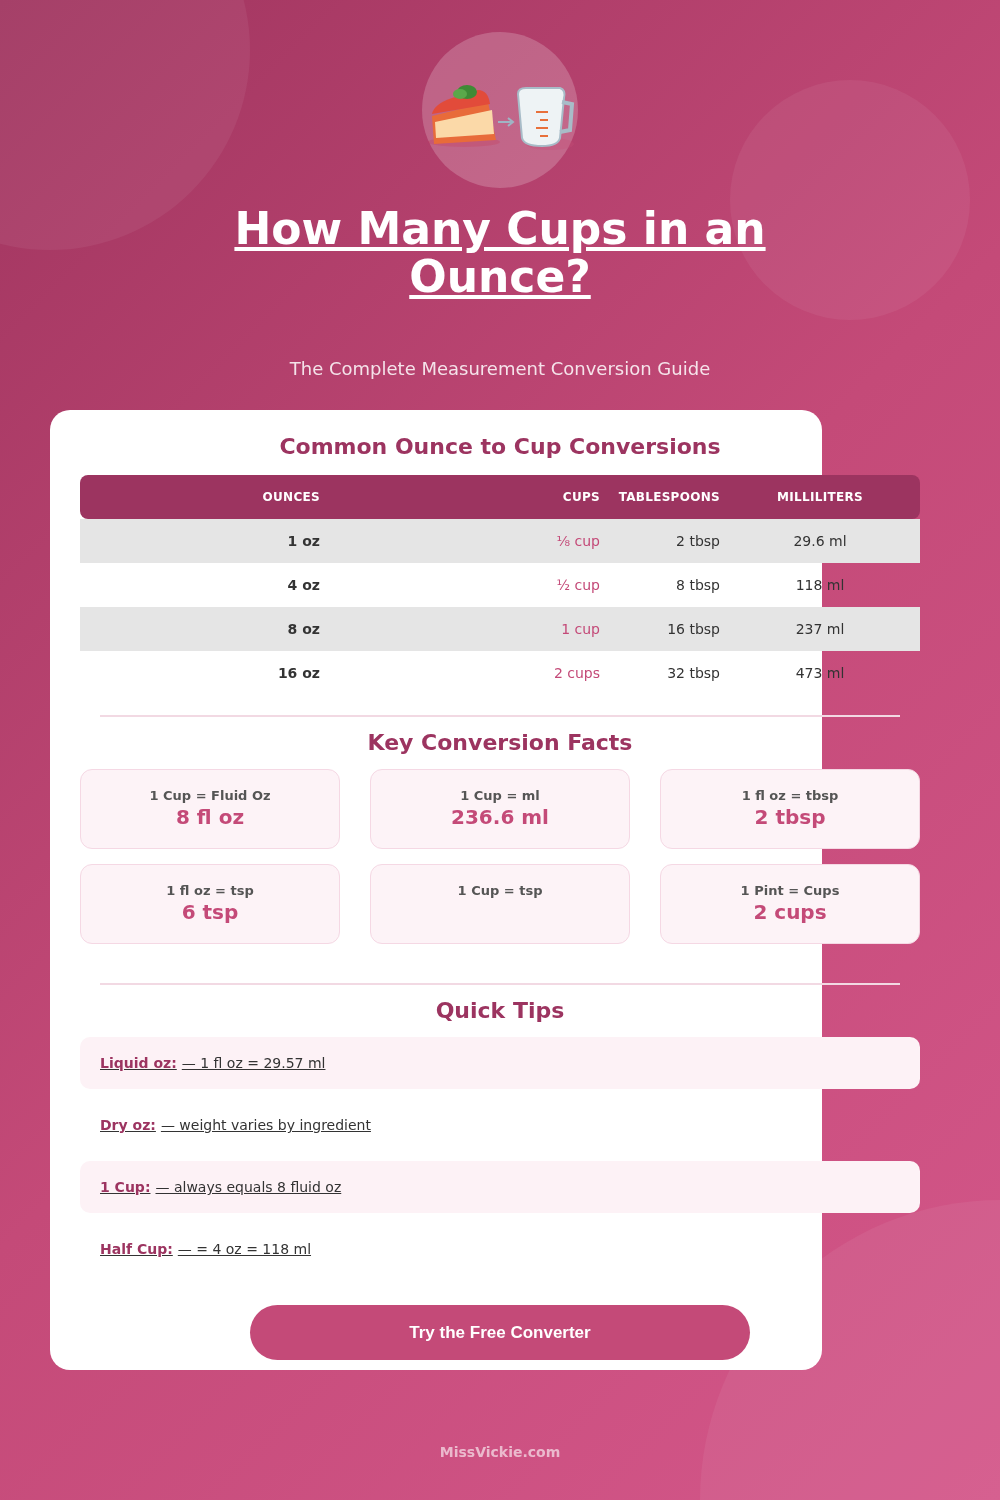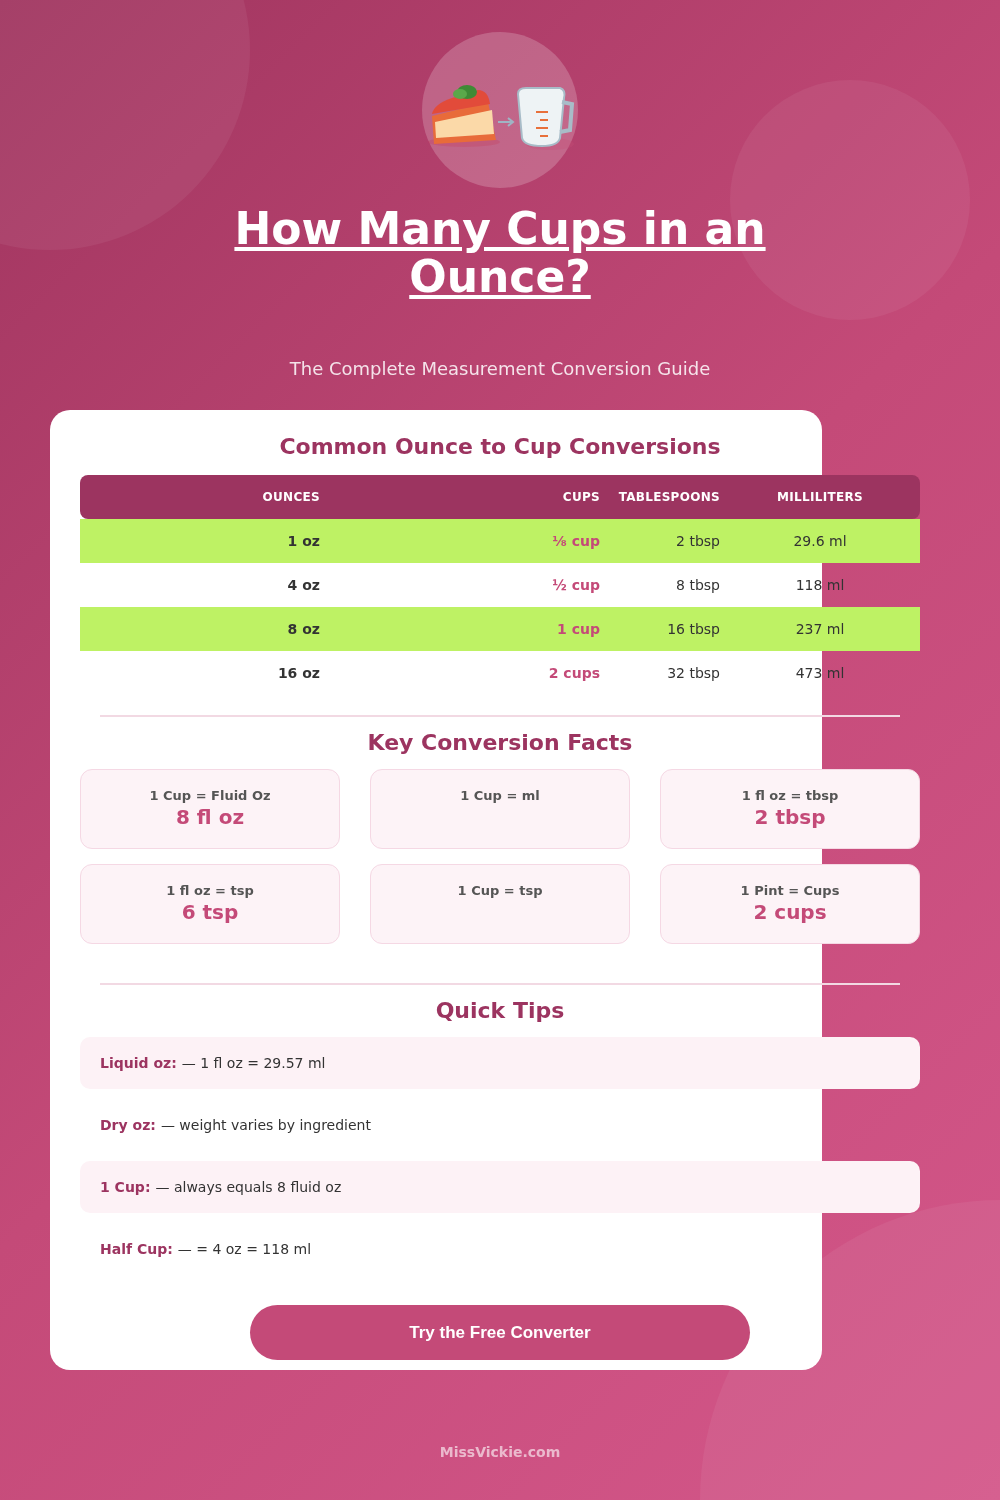--- a/index.html
+++ b/index.html
@@ -36,42 +36,42 @@
     .section-title {
       position: absolute; left: 0; width: 900px; text-align: center;
       color: #9c3460; font-weight: bold; font-size: 22px;
     }
     .table { position: absolute; left: 30px; top: 65px; width: 840px; }
     .thead {
       height: 44px; background: #9c3460; border-radius: 8px; display: flex; align-items: center;
       color: #fff; font-weight: bold; font-size: 12px; letter-spacing: 0.3px;
     }
     .row { height: 44px; display: flex; align-items: center; font-size: 14px; color: #333; }
-    .row.alt { background: #bef264; }
+    .row.alt { background: #e5e5e5; }
     .col { text-align: right; }
     .col1 { width: 240px; }
     .col2 { width: 280px; }
     .col3 { width: 120px; }
     .col4 { width: 200px; }
     .thead .col4, .row .col4 { text-align: center; }
     .row .col1 { font-weight: bold; color: #333; }
-    .row .col2 { font-weight: bold; color: #c44a78; }
+    .row .col2 { font-weight: normal; color: #c44a78; }
 
     .divider { position: absolute; left: 50px; width: 800px; height: 2px; background: #f2d9e3; }
 
     .fact {
       position: absolute; width: 260px; height: 80px; background: #fdf3f7;
       border: 1px solid #f5d8e4; border-radius: 12px; text-align: center;
     }
     .fact-label { margin-top: 18px; font-size: 13px; font-weight: bold; color: #555; }
     .fact-value { margin-top: 2px; font-size: 20px; font-weight: bold; color: #c44a78; }
 
     .tip {
       position: absolute; left: 30px; width: 840px; height: 52px; border-radius: 10px;
-      padding-left: 20px; display: flex; align-items: center; font-size: 14px; color: #333;
+      padding-left: 20px; display: flex; align-items: center; font-size: 14px; color: #333; text-decoration: underline;
     }
     .tip.alt { background: #fdf2f6; }
     .tip-key { font-weight: bold; color: #9c3460; margin-right: 5px; }
 
     .cta {
       position: absolute; left: 200px; top: 895px; width: 500px; height: 55px;
       border-radius: 28px; background: #c44a78; color: #fff; font-weight: bold; font-size: 17px;
       display: flex; align-items: center; justify-content: center; border: none; cursor: pointer;
     }
     .footer {
@@ -151,20 +151,21 @@
   <div class="divider" style="top:305px"></div>
 
   <h2 class="section-title" style="top:320px">Key Conversion Facts</h2>
 
   <div class="fact" style="left:30px; top:359px">
     <div class="fact-label">1 Cup = Fluid Oz</div>
     <div class="fact-value">8 fl oz</div>
   </div>
   <div class="fact" style="left:320px; top:359px">
     <div class="fact-label">1 Cup = ml</div>
+    <div class="fact-value">236.6 ml</div>
   </div>
   <div class="fact" style="left:610px; top:359px">
     <div class="fact-label">1 fl oz = tbsp</div>
     <div class="fact-value">2 tbsp</div>
   </div>
   <div class="fact" style="left:30px; top:454px">
     <div class="fact-label">1 fl oz = tsp</div>
     <div class="fact-value">6 tsp</div>
   </div>
   <div class="fact" style="left:320px; top:454px">

